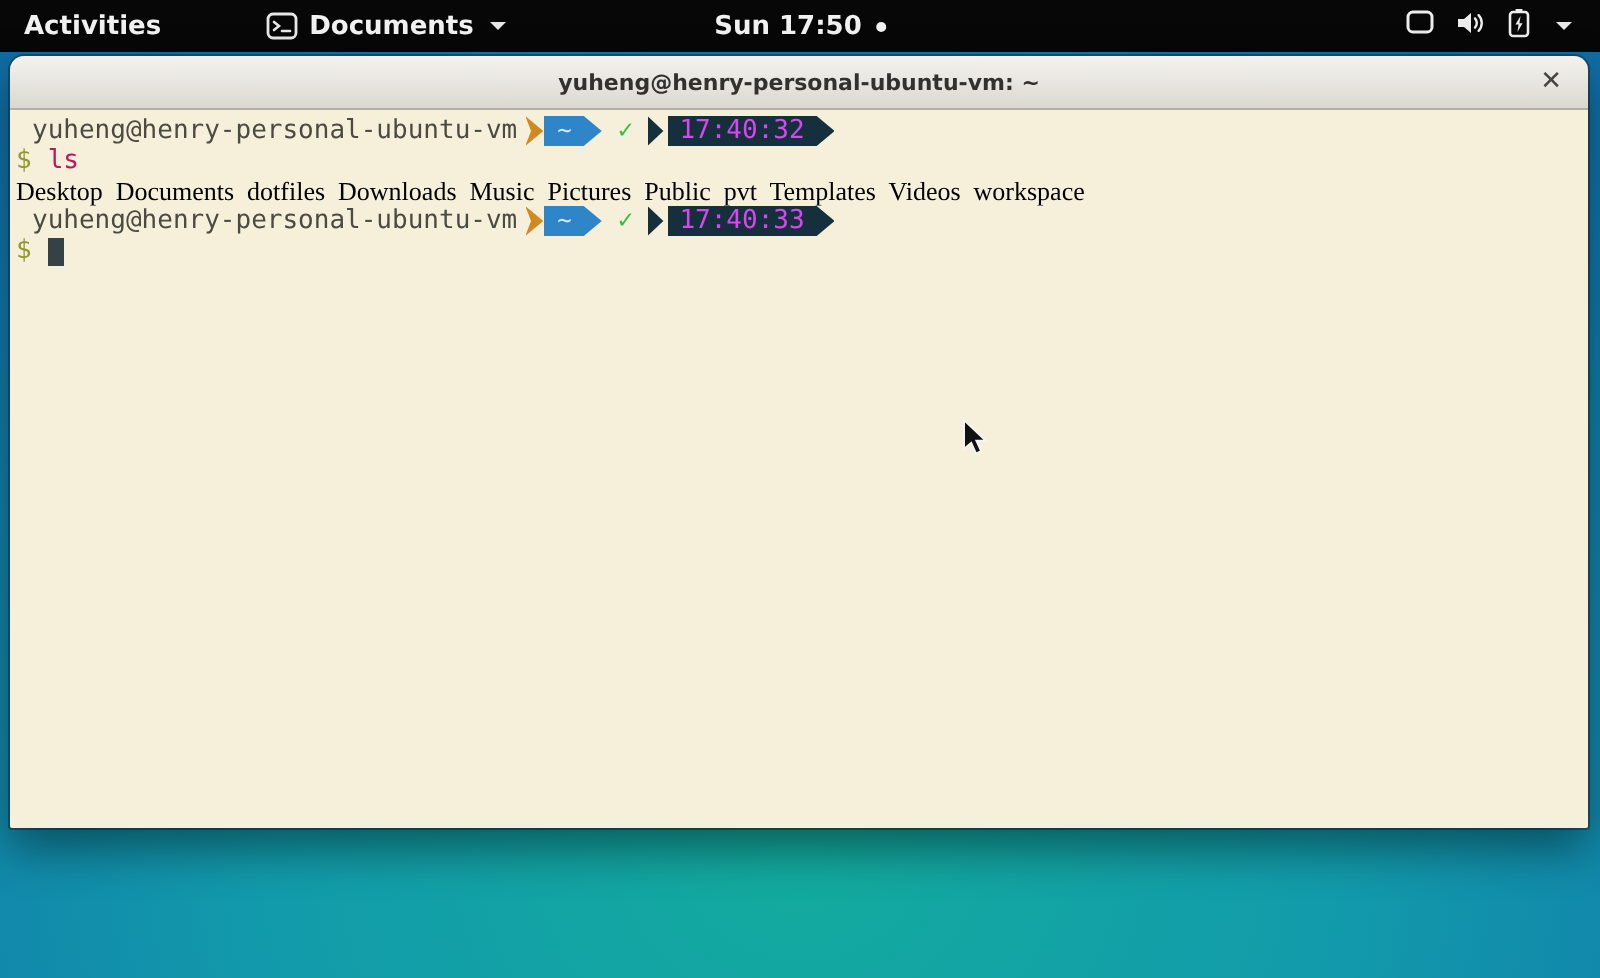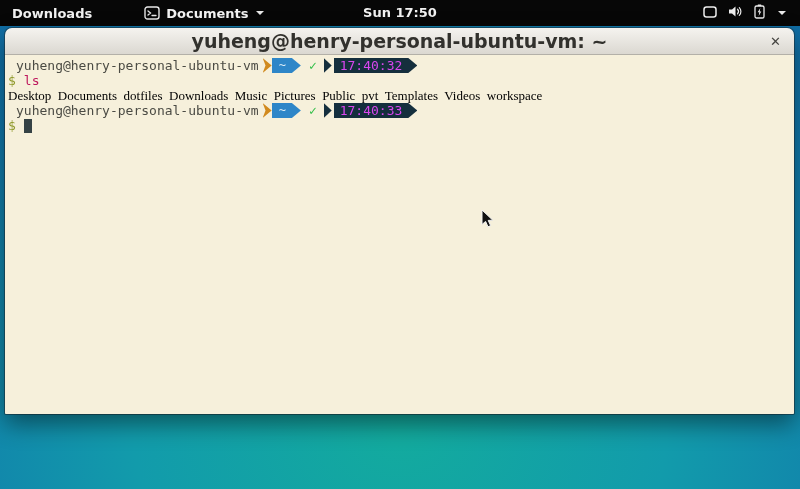--- a/index.html
+++ b/index.html
@@ -21,21 +21,21 @@
   }
   .tb-item{ padding:0 12px; height:26px; display:flex; align-items:center; cursor:default; }
   .appmenu{ gap:6px; margin-left:28px; }
   .appicon-svg{ display:block; }
   .caret-down{
     width:0; height:0; border-left:4px solid transparent; border-right:4px solid transparent;
     border-top:4px solid #e8e8e8; margin-left:2px;
   }
   .tb-clock{
     position:absolute; left:50%; transform:translateX(-50%);
-    height:16px; display:flex; align-items:center; gap:7px;flex-direction:column;
+    height:16px; display:flex; align-items:center; gap:7px;
   }
   .notifdot{ width:5px; height:5px; border-radius:50%; background:#f2f2f2; }
   .tb-right{
     position:absolute; right:6px; top:0; height:26px;
     display:flex; align-items:center; gap:11px; padding:0 8px;
   }
 
   
   .window{
     position:absolute; left:5px; top:28px; width:789px; height:386px;
@@ -44,21 +44,21 @@
     overflow:hidden;
   }
   .titlebar{
     height:27px;
     background:linear-gradient(#f5f3ef, #dbd8d1);
     border-bottom:1px solid #b3b0a8;
     display:flex; align-items:center; justify-content:center;
     position:relative;
   }
   .titlebar .title{
-    font-size:19px; font-weight:700; color:#32312d;
+    font-size:11px; font-weight:700; color:#32312d;
   }
   .titlebar .close{
     position:absolute; right:13px; top:50%; transform:translateY(-50%);
     font-size:13px; color:#454440; font-weight:400; cursor:default;
     font-family:"DejaVu Sans", sans-serif;
   }
 
   .term{
     height:359px; background:#f6f0db;
     font-family:"DejaVu Sans Mono", monospace;
@@ -102,21 +102,21 @@
     background:#354245;
   }
 
   
   .mouse{ position:absolute; left:481px; top:209px; pointer-events:none; }
 </style>
 </head>
 <body>
 
 <div class="topbar">
-  <div class="tb-item">Downloads</div>
+  <div class="tb-item">Activities</div>
 
   <div class="tb-item appmenu">
     <span>
       <svg class="appicon-svg" width="16" height="14" viewBox="0 0 16 14">
         <rect x="1" y="1" width="14" height="12" rx="2.5" fill="none" stroke="#e8e8e8" stroke-width="1.4"></rect>
         <path d="M4 5 L6.5 7 L4 9" fill="none" stroke="#e8e8e8" stroke-width="1.3" stroke-linecap="round"></path>
         <line x1="8" y1="9.5" x2="12" y2="9.5" stroke="#e8e8e8" stroke-width="1.3" stroke-linecap="round"></line>
       </svg>
     </span>
     <span>Documents</span>

